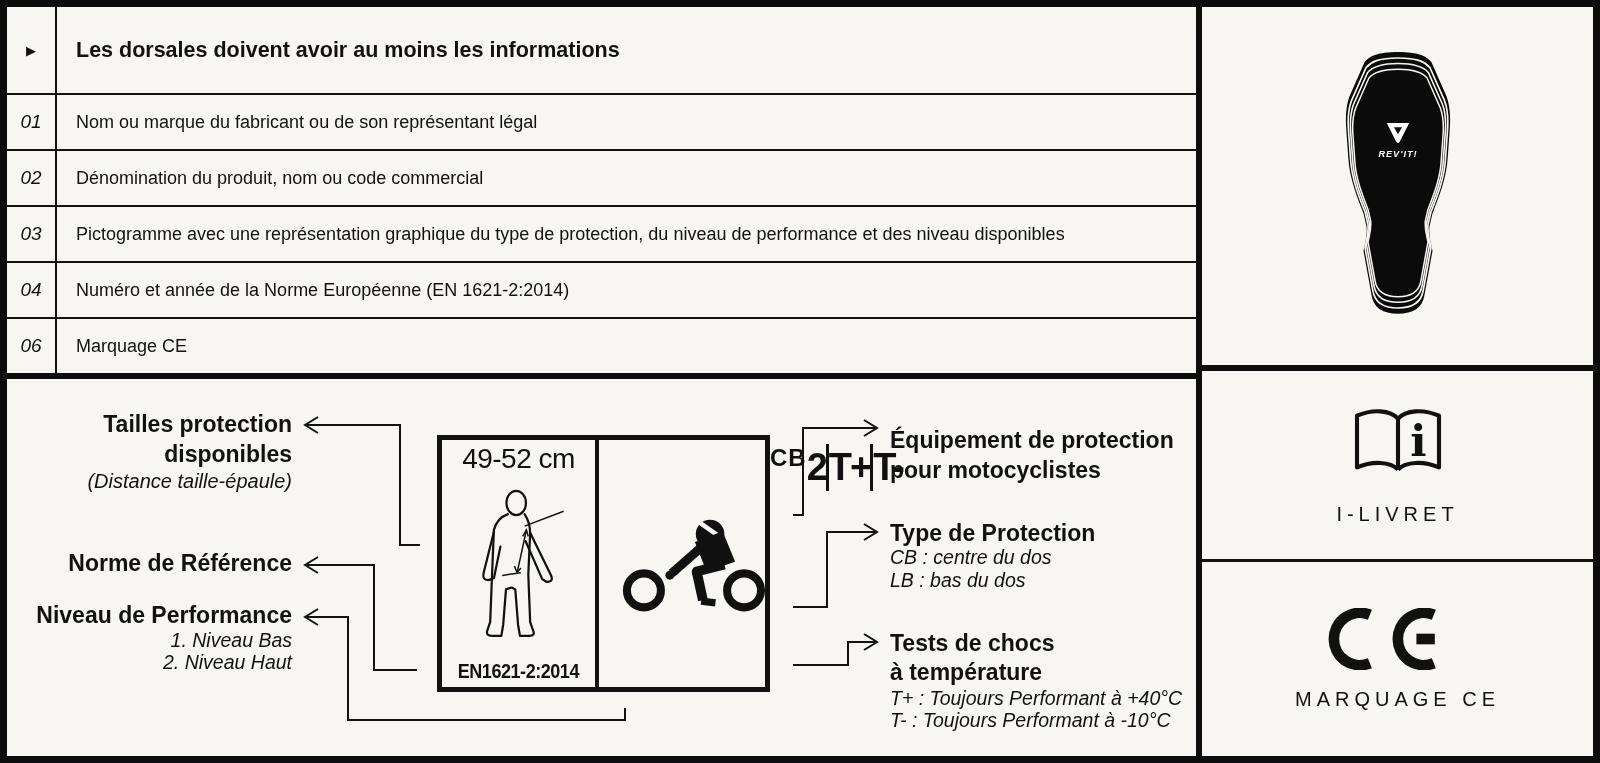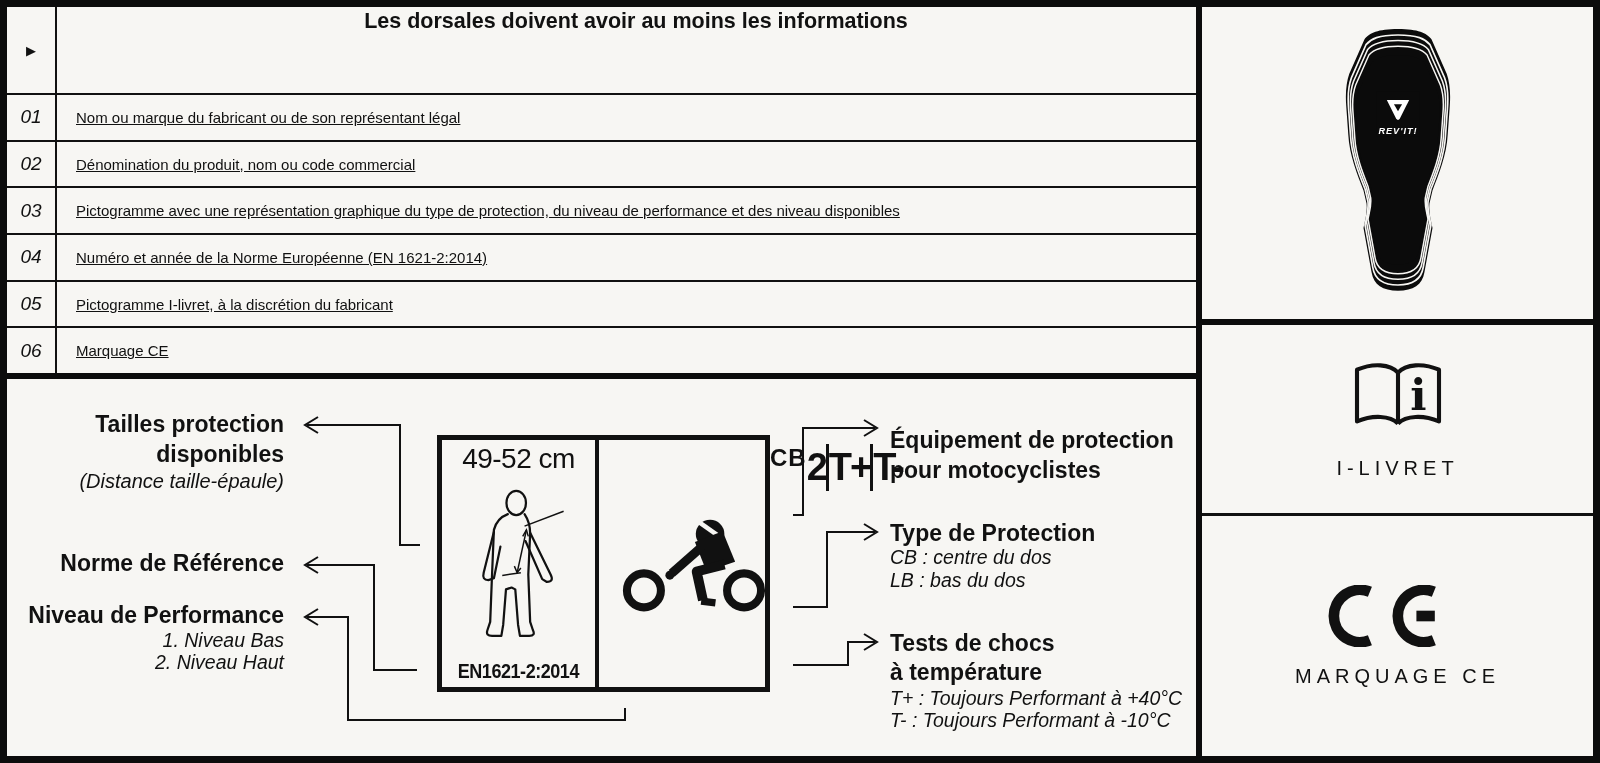--- a/index.html
+++ b/index.html
@@ -15,29 +15,29 @@
   .right-col{flex:1;display:flex;flex-direction:column;}
 
   
   .req-table{height:366px;display:flex;flex-direction:column;}
   .hrow{height:86px;display:flex;border-bottom:2px solid #111;}
   .trow{flex:1;display:flex;border-bottom:2px solid #111;}
   .trow:last-child{border-bottom:none;}
   .num-cell{width:48px;border-right:2px solid #111;display:flex;align-items:center;justify-content:center;flex:none;}
   .num{font-style:italic;font-size:19px;}
   .marker{font-size:13px;line-height:1;}
-  .text-cell{flex:1;display:flex;align-items:center;padding-left:19px;padding-right:6px;font-size:15px;text-decoration:underline;}
-  .head-cell{flex:1;display:flex;flex-direction:row;justify-content:center;padding-left:19px;
+  .text-cell{flex:1;display:flex;align-items:center;padding-left:19px;padding-right:6px;font-size:18px;}
+  .head-cell{flex:1;display:flex;flex-direction:column;justify-content:center;padding-left:19px;
              font-weight:bold;font-size:21.5px;line-height:28px;}
   .h-divider{height:6px;background:#0c0c0c;}
 
   
   .diagram{position:relative;flex:1;}
   .lblock{position:absolute;}
-  .l-left{left:0;width:277px;text-align:right;}
+  .l-left{left:8px;width:277px;text-align:right;}
   .l-right{left:883px;width:306px;text-align:left;}
   .b23{font-weight:bold;font-size:23px;}
   .lh30{line-height:30px;}
   .lh29{line-height:29px;}
   .lh27{line-height:27px;}
   .it{font-style:italic;font-size:19.5px;}
   .items22 div{line-height:22px;}
   .items225 div{line-height:22.5px;}
 
   .connector-svg{position:absolute;inset:0;width:100%;height:100%;pointer-events:none;}
@@ -54,21 +54,21 @@
   .pg-rider{flex:1;display:flex;align-items:center;justify-content:center;}
   .pg-hdiv{height:4px;background:#111;flex:none;}
   .pg-cb{height:36px;flex:none;display:flex;align-items:center;justify-content:center;
          font-weight:bold;font-size:24px;letter-spacing:1px;transform:none;}
   .pg-temp{height:55px;flex:none;display:flex;align-items:stretch;}
   .pg-temp .seg{flex:1;display:flex;align-items:center;justify-content:center;
                 font-weight:bold;font-size:38px;letter-spacing:-2px;}
   .pg-temp .bar{width:3px;background:#111;margin:4px 0;flex:none;}
 
   
-  .p-protector{height:312px;display:flex;align-items:center;justify-content:center;}
+  .p-protector{height:358px;display:flex;align-items:center;justify-content:center;}
   .p-ilivret{height:188px;display:flex;flex-direction:column;align-items:center;justify-content:center;gap:16px;}
   .thin-div{height:3px;background:#111;}
   .p-ce{flex:1;display:flex;flex-direction:column;align-items:center;justify-content:center;gap:18px;}
   .sp-label{font-size:20px;letter-spacing:5px;white-space:nowrap;}
 </style>
 </head>
 <body>
 
 <div class="sheet">
 
@@ -106,28 +106,20 @@
         <div class="text-cell">
             <span>Pictogramme avec une représentation graphique du type de protection, du niveau de performance et des niveau disponibles</span>
           </div>
       </div>
       <div class="trow">
         <div class="num-cell">
             <span class="num">04</span>
           </div>
         <div class="text-cell">
             <span>Numéro et année de la Norme Européenne (EN 1621-2:2014)</span>
-          </div>
-      </div>
-      <div class="trow">
-        <div class="num-cell">
-            <span class="num">05</span>
-          </div>
-        <div class="text-cell">
-            <span>Pictogramme I-livret, à la discrétion du fabricant</span>
           </div>
       </div>
       <div class="trow">
         <div class="num-cell">
             <span class="num">06</span>
           </div>
         <div class="text-cell">
             <span>Marquage CE</span>
           </div>
       </div>

